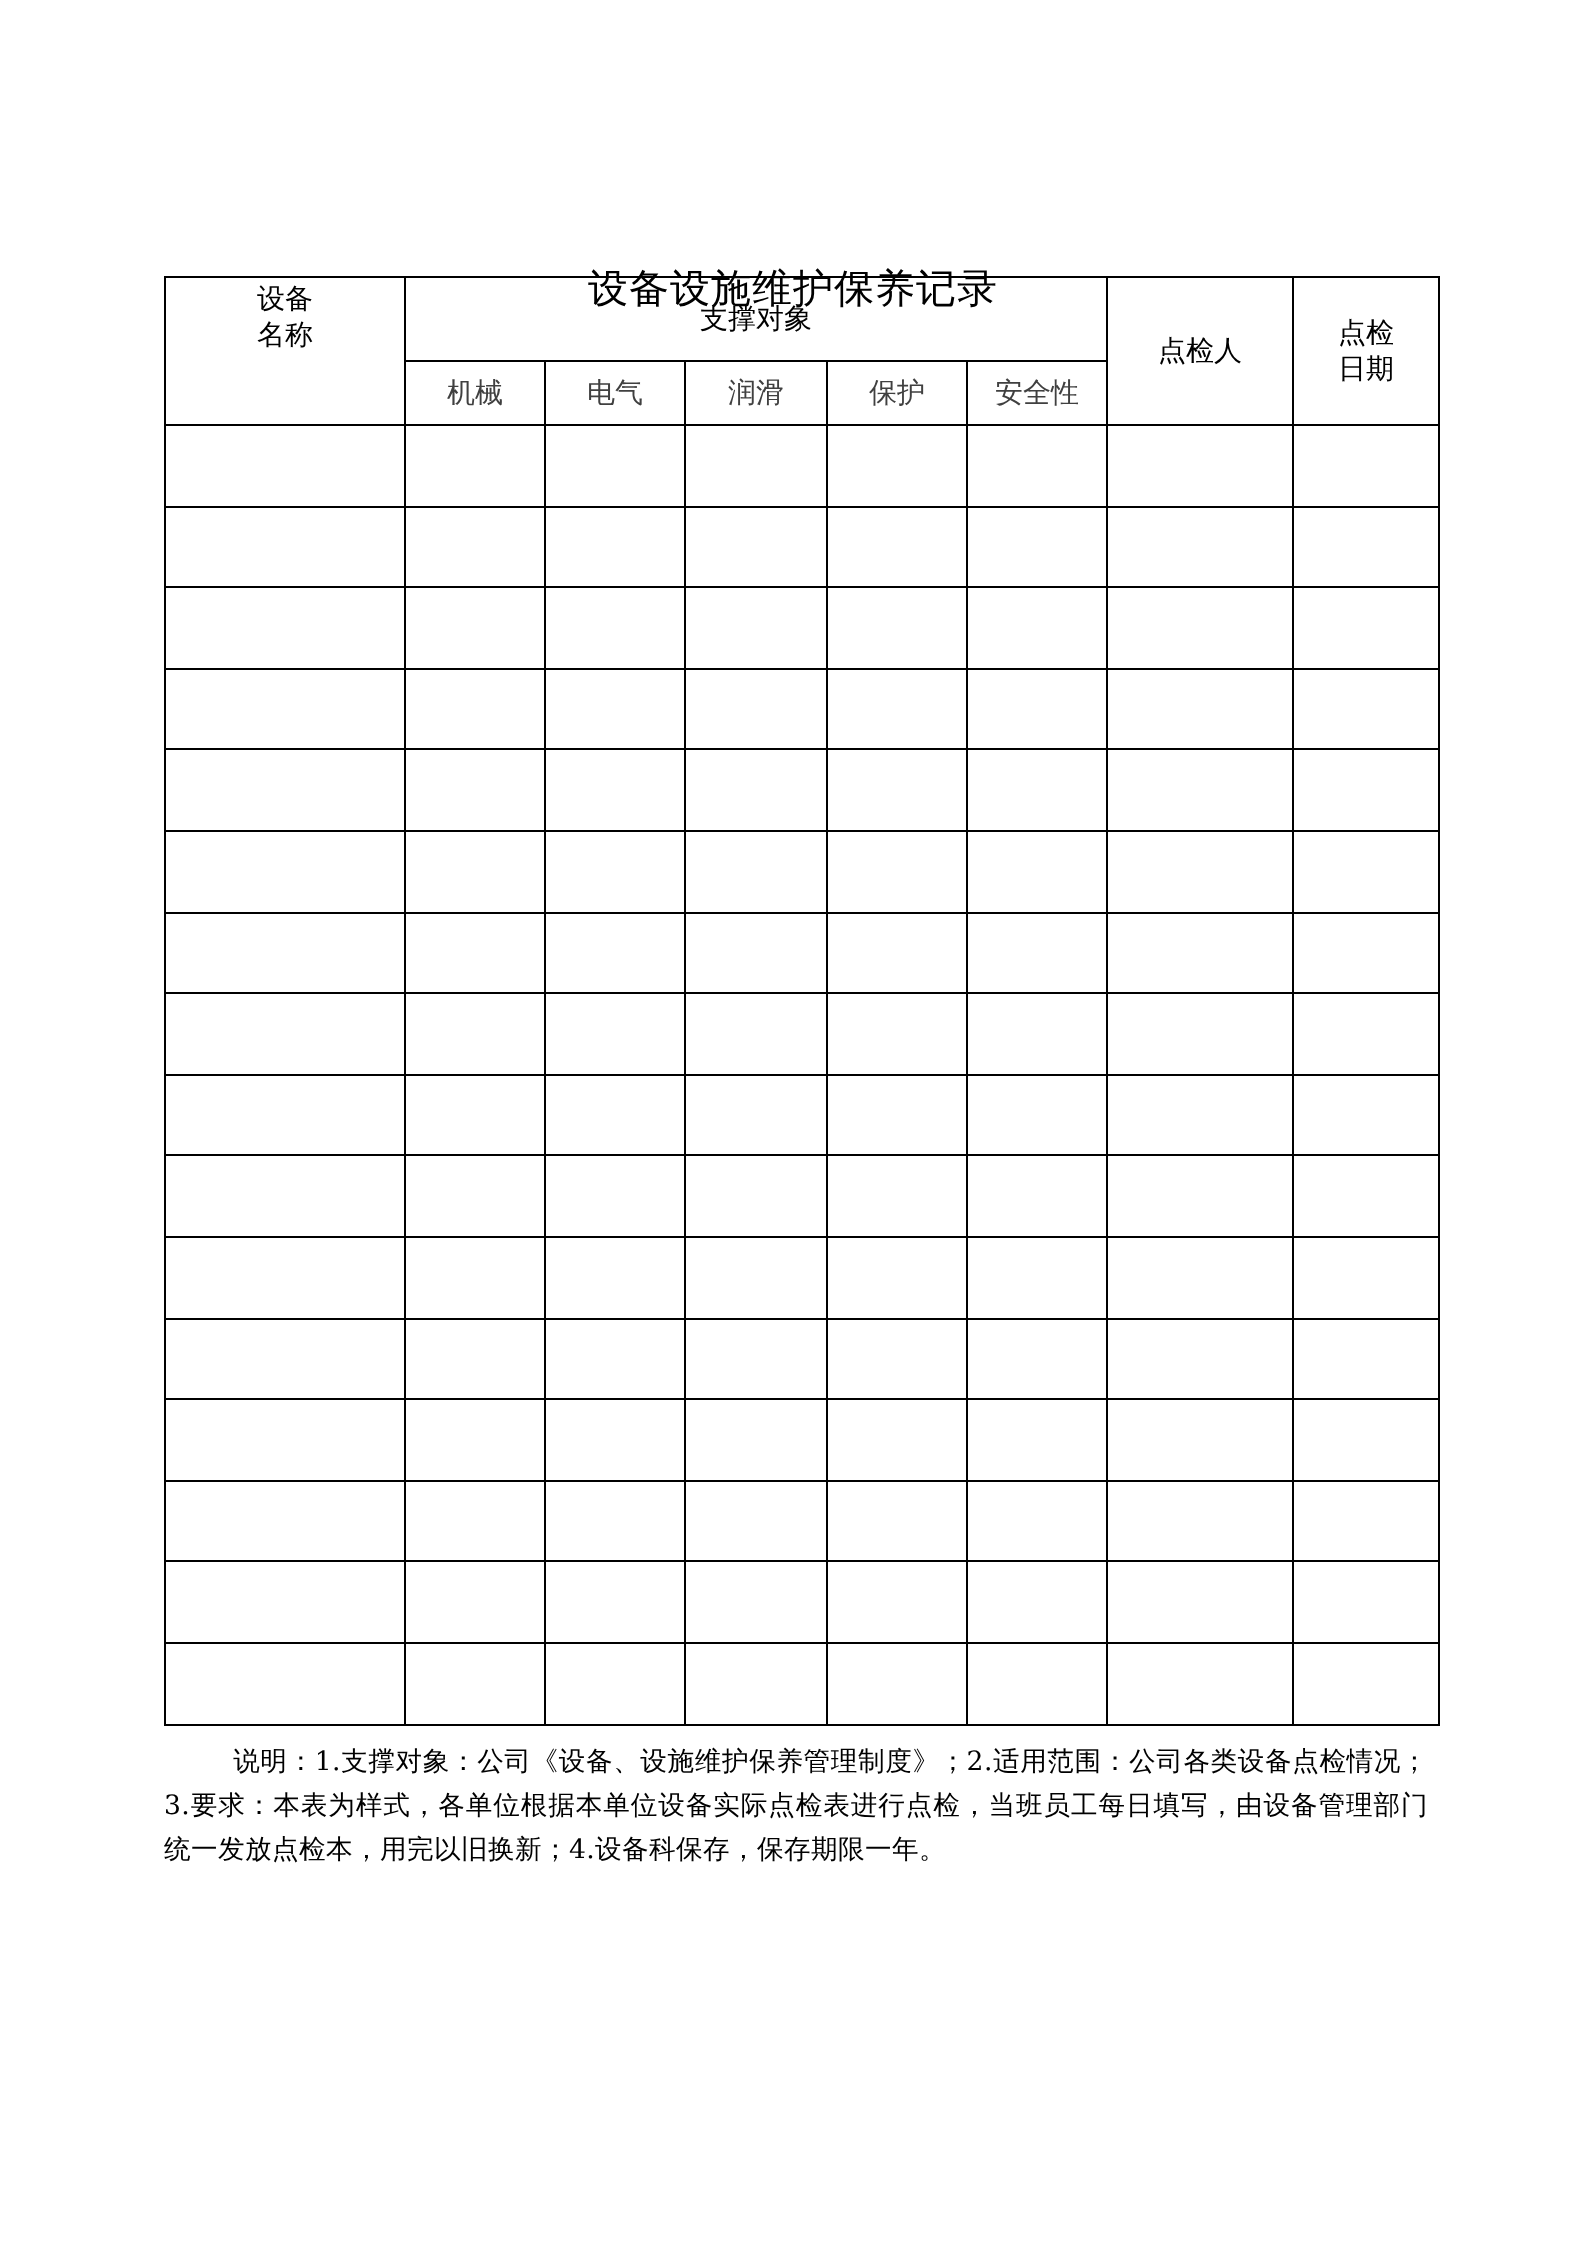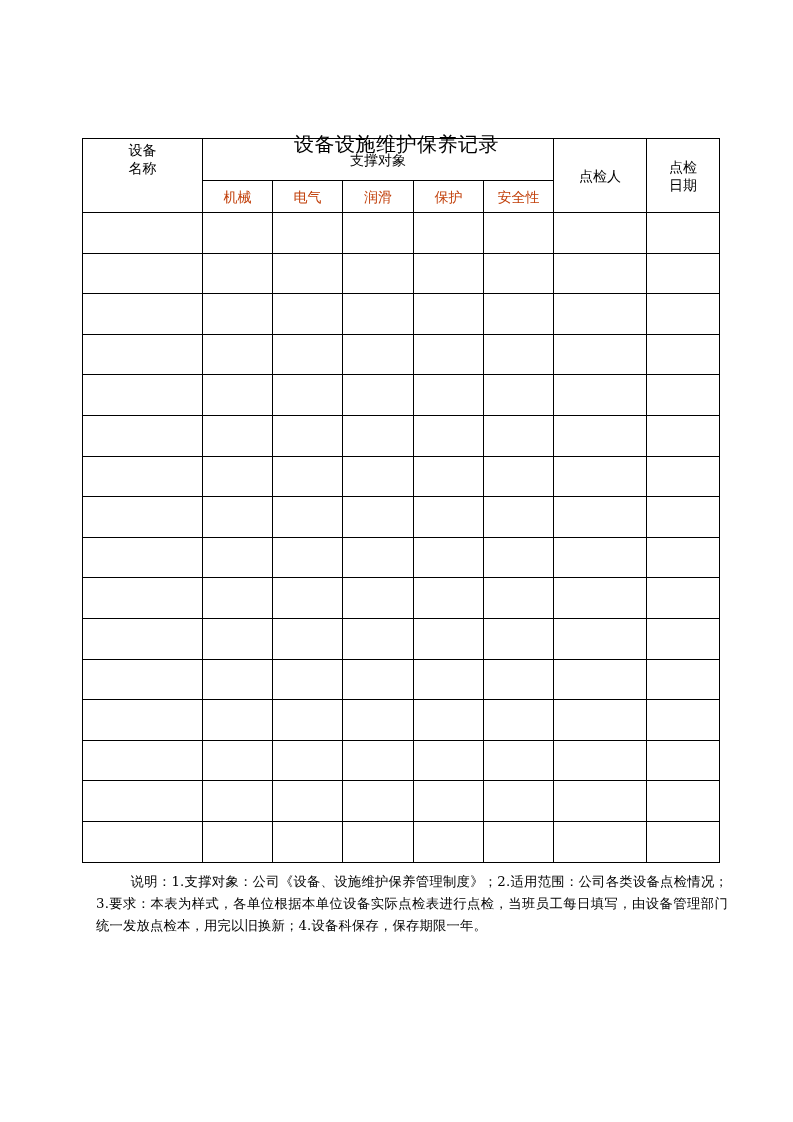--- a/index.html
+++ b/index.html
@@ -44,39 +44,38 @@
   }
   .hdr-strong {
     font-family: "DejaVu Sans", "Liberation Sans", sans-serif;
     font-size: 14px;
     line-height: 18px;
   }
   .hdr-light {
     font-family: "DejaVu Sans", "Liberation Sans", sans-serif;
     font-size: 14px;
     line-height: 18px;
-    color: #c2410c;
+    color: #404040;
   }
   .hdr-name { vertical-align: top !important; padding-top: 2px !important; }
   tr.hdr-top { height: 42px; }
   tr.hdr-sub { height: 32px; }
   tr.data-row { height: 40.6px; }
   .stack { display: block; }
   .note {
     position: absolute;
     left: 82px;
     top: 871px;
     width: 632px;
     font-family: "DejaVu Serif", "Liberation Serif", serif;
     font-size: 13.3px;
     line-height: 22px;
     text-indent: 2.6em;
     text-align: justify;
     letter-spacing: 0.2px;
-    margin-left: 14px;
   }
 </style>
 </head>
 <body>
 
 <div class="page-title">设备设施维护保养记录</div>
 
 <table class="record-table">
   <colgroup>
     <col style="width:120px">

